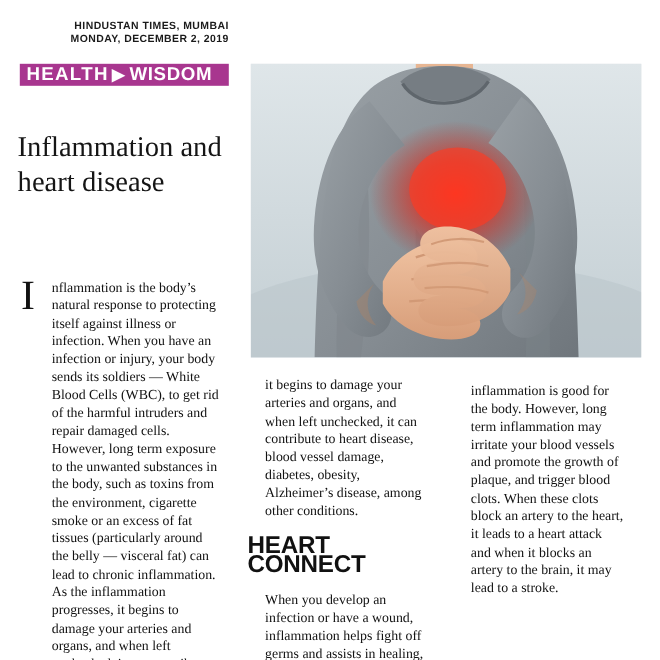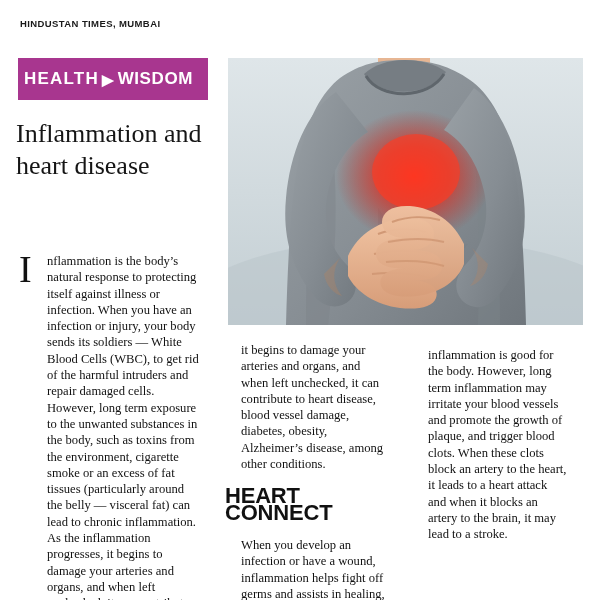--- a/index.html
+++ b/index.html
@@ -21,39 +21,40 @@
     background: #ffffff;
     box-sizing: border-box;
   }
 
   
   .masthead {
     position: absolute;
     left: 20px;
     top: 18px;
     width: 188px;
+    text-align: right;
   }
   .masthead .line1,
   .masthead .line2 {
     font-family: "Liberation Sans", sans-serif;
     font-weight: bold;
     font-size: 9.5px;
     letter-spacing: 0.4px;
     color: #1a1a1a;
     line-height: 12px;
     white-space: nowrap;
   }
 
   
   .flag {
     position: absolute;
     left: 18px;
     top: 58px;
     width: 190px;
-    height: 42px;
+    height: 20px;
     background: #a8368f;
     display: flex;
     align-items: center;
     overflow: hidden;
   }
   .flag-text {
     font-family: "Liberation Sans", sans-serif;
     font-weight: bold;
     font-size: 17px;
     color: #ffffff;
@@ -163,20 +164,21 @@
 
   
 </style>
 </head>
 <body>
 
 <div class="page">
 
   <div class="masthead">
     <div class="line1">HINDUSTAN TIMES, MUMBAI</div>
+    <div class="line2">MONDAY, DECEMBER 2, 2019</div>
   </div>
 
   <div class="flag">
     <div class="flag-text">
       <span>HEALTH</span>
       <span class="flag-arrow">▶</span>
       <span class="flag-wisdom">WISDOM</span>
     </div>
   </div>
 

